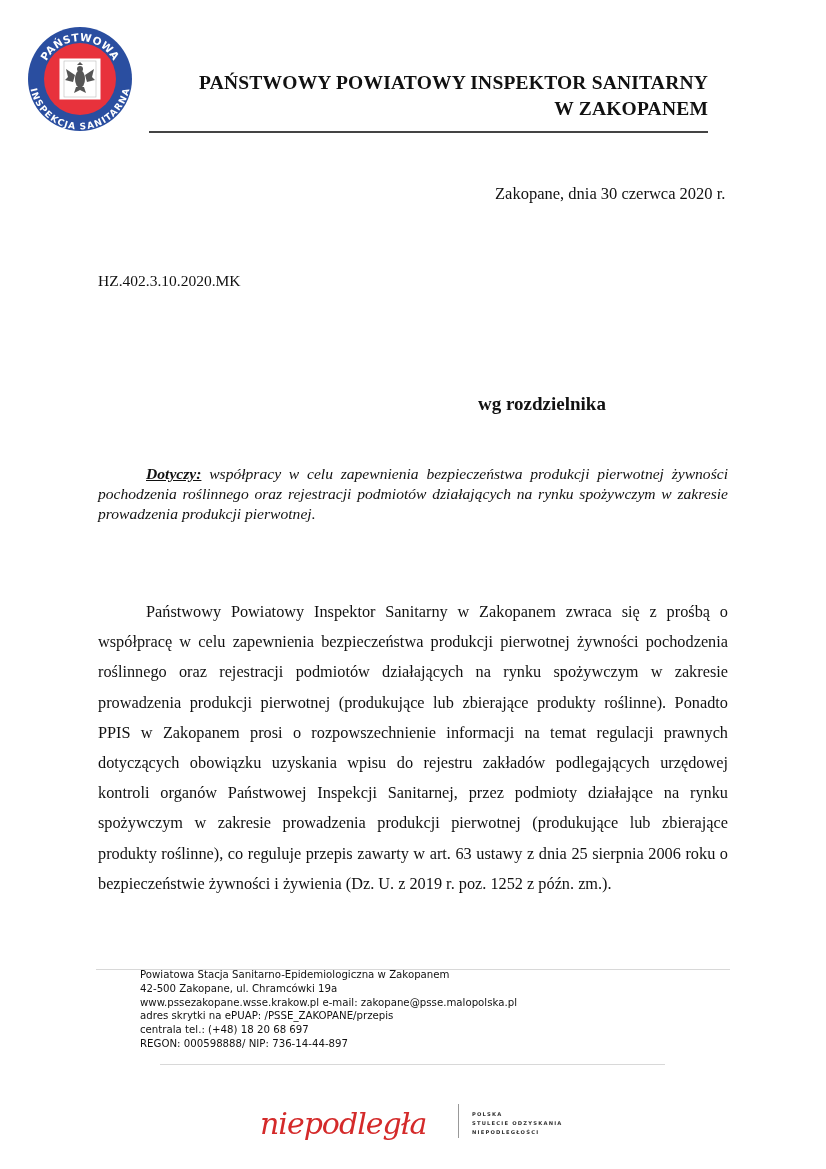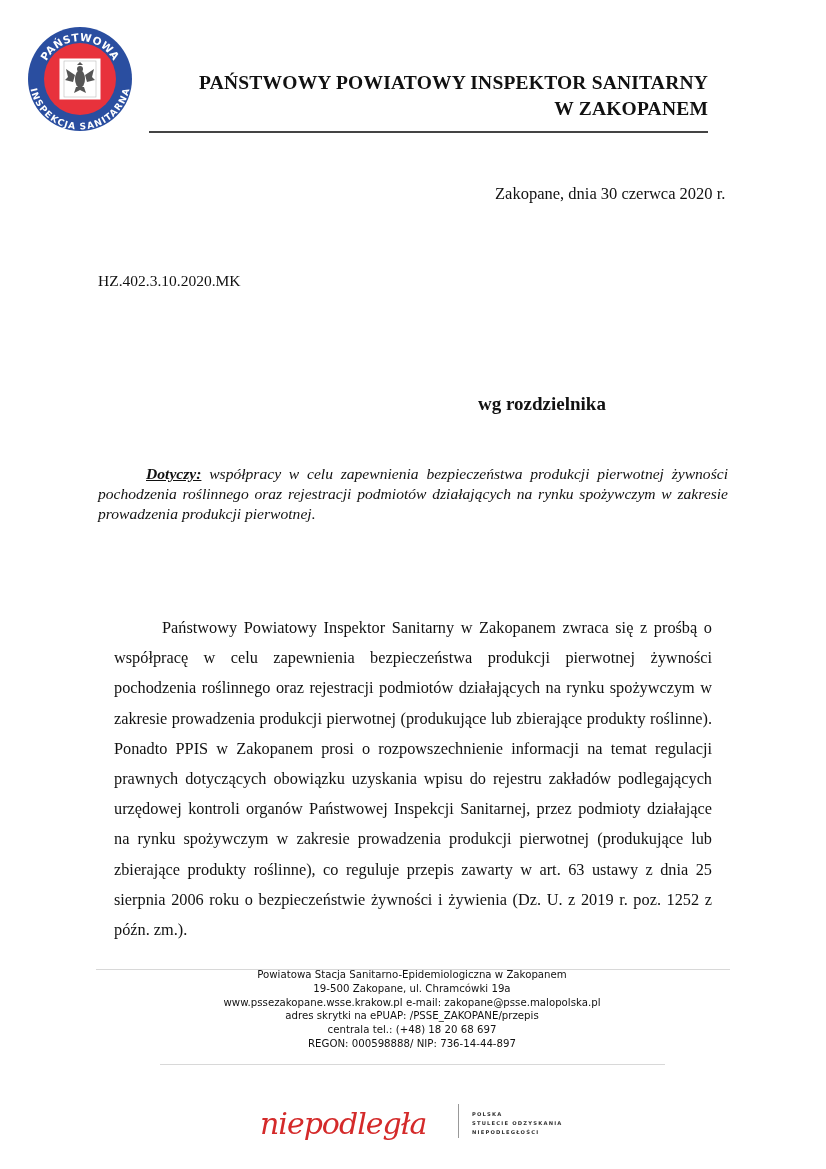--- a/index.html
+++ b/index.html
@@ -13,24 +13,24 @@
   .date { position:absolute; left:495px; top:184px; font-size:16.5px; font-family:"Liberation Serif", serif; }
   .ref { position:absolute; left:98px; top:260px; font-size:15.5px; font-family:"Liberation Serif", serif;margin-top:12px; }
   .recipient { position:absolute; left:478px; top:357px; font-size:19px; font-weight:bold; font-family:"Liberation Serif", serif;margin-top:36px; }
 
   .subject { position:absolute; left:98px; top:464px; width:630px; font-family:"Liberation Serif", serif;
     font-style:italic; font-size:15.6px; line-height:20px; text-align:justify; }
   .subject .label { font-weight:bold; text-decoration:underline;margin-left:48px; }
 
   .body { position:absolute; left:98px; top:597px; width:630px; font-family:"Liberation Serif", serif;
     font-size:16.3px; line-height:30.2px; text-align:justify; }
-  .body p { margin:16px; text-indent:48px; }
+  .body p { margin:0; text-indent:48px; }
 
   .footer-rule-top { position:absolute; left:96px; top:969px; width:634px; height:1px; background:#d8d8d8; }
-  .footer { position:absolute; left:140px; top:968px; width:544px; text-align:center;
+  .footer { position:absolute; left:140px; top:968px; width:544px; 
     font-family:"DejaVu Sans", sans-serif; font-size:10.2px; line-height:13.8px; color:#111; }
   .footer-rule-bottom { position:absolute; left:160px; top:1064px; width:505px; height:1px; background:#d8d8d8; }
 
   .niepodlegla { position:absolute; left:258px; top:1092px; width:200px; height:60px; }
   .np-divider { position:absolute; left:458px; top:1104px; width:1px; height:34px; background:#999; }
   .np-text { position:absolute; left:472px; top:1110px; font-family:"DejaVu Sans", sans-serif; font-size:5.2px;
     font-weight:bold; letter-spacing:1.2px; line-height:9px; color:#333; }
 </style>
 </head>
 <body>
@@ -78,21 +78,21 @@
   <span>współpracy w celu zapewnienia bezpieczeństwa produkcji pierwotnej żywności pochodzenia roślinnego oraz rejestracji podmiotów działających na rynku spożywczym w zakresie prowadzenia produkcji pierwotnej.</span>
 </div>
 
 <div class="body">
   <p>Państwowy Powiatowy Inspektor  Sanitarny w Zakopanem zwraca się z prośbą o współpracę w celu zapewnienia bezpieczeństwa produkcji pierwotnej żywności pochodzenia roślinnego oraz rejestracji podmiotów działających na rynku spożywczym w zakresie prowadzenia produkcji pierwotnej (produkujące lub zbierające produkty roślinne). Ponadto PPIS w Zakopanem prosi o rozpowszechnienie informacji na temat regulacji prawnych dotyczących obowiązku uzyskania wpisu do rejestru zakładów podlegających urzędowej kontroli organów Państwowej Inspekcji Sanitarnej, przez podmioty działające na rynku spożywczym w zakresie prowadzenia produkcji pierwotnej (produkujące lub zbierające produkty roślinne), co reguluje przepis zawarty w art. 63 ustawy z dnia 25 sierpnia 2006 roku o bezpieczeństwie żywności i żywienia (Dz. U. z 2019 r. poz. 1252 z późn. zm.).</p>
 </div>
 
 <div class="footer-rule-top"></div>
 <div class="footer">
   <div>Powiatowa Stacja Sanitarno-Epidemiologiczna w Zakopanem</div>
-  <div>19-500 Zakopane, ul. Chramcówki 19a</div>
+  <div>42-500 Zakopane, ul. Chramcówki 19a</div>
   <div>www.pssezakopane.wsse.krakow.pl e-mail: zakopane@psse.malopolska.pl</div>
   <div>adres skrytki na ePUAP: /PSSE_ZAKOPANE/przepis</div>
   <div>centrala tel.: (+48) 18 20 68 697</div>
   <div>REGON: 000598888/ NIP: 736-14-44-897</div>
 </div>
 <div class="footer-rule-bottom"></div>
 
 <div class="niepodlegla">
   <svg width="200" height="60" viewBox="0 0 200 60">
     <text x="2" y="42" font-family="DejaVu Serif, serif" font-style="italic" font-size="30" fill="#d42a2a" letter-spacing="-1">niepodległa</text>

